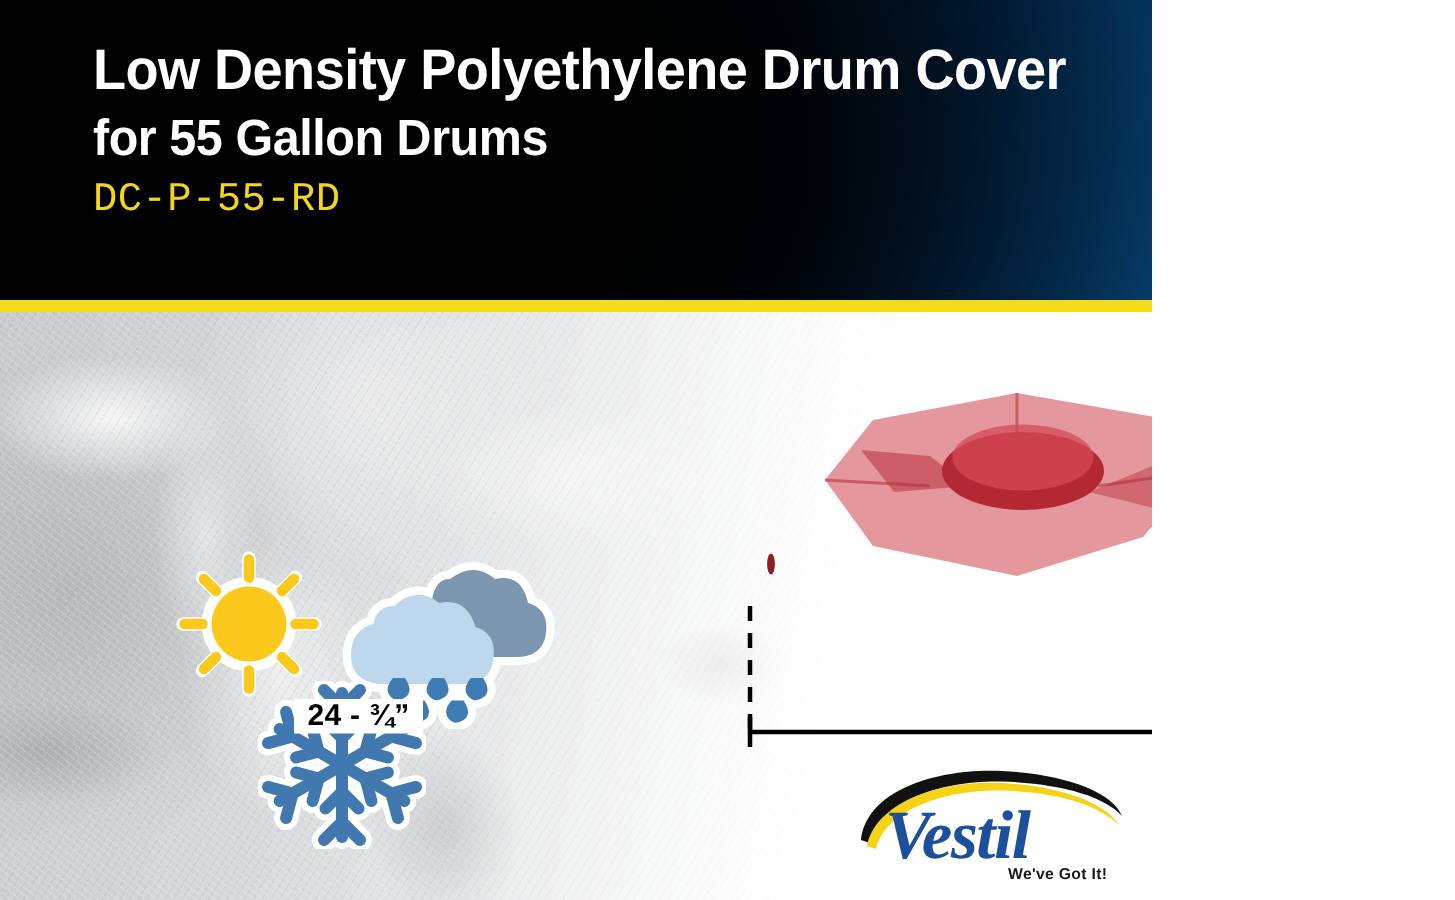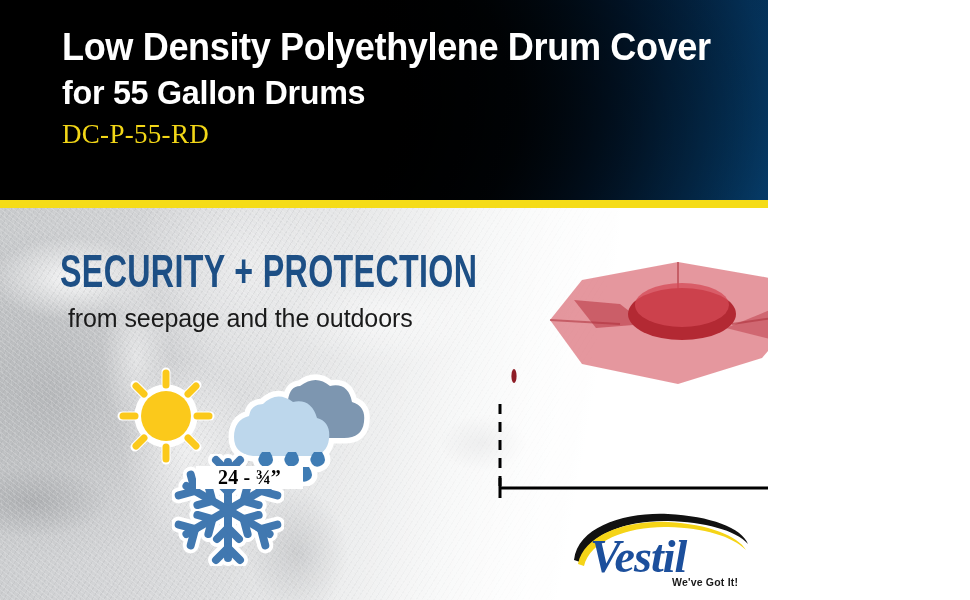--- a/index.html
+++ b/index.html
@@ -44,21 +44,21 @@
     font-weight: bold;
     font-size: 34px;
     line-height: 44px;
     letter-spacing: -0.3px;
     color: #ffffff;
     transform: scaleX(0.95);
     transform-origin: left center;
     white-space: nowrap;
   }
   .title-model {
-    font-family: Liberation Serif, serif;
+    font-family: Liberation Mono, monospace;
     font-weight: normal;
     font-size: 27px;
     line-height: 40px;
     letter-spacing: 0.3px;
     color: #f2d617;
     white-space: nowrap;
   }
 
   
   #yellow-bar {
@@ -146,28 +146,28 @@
 
   
   #product-area {
     position: absolute; left: 470px; top: 208px;
     width: 500px; height: 392px;
     z-index: 3;
   }
   #dim-label-h {
     position: absolute;
     left: 196px; top: 466px;
-    font-family: Liberation Serif, serif;
+    font-family: Liberation Sans, sans-serif;
     font-weight: bold;
     font-size: 20px;
     color: #000000;
     letter-spacing: 0.2px;
     z-index: 5;
     background: #ffffff;
-    padding: 0 22px;
+    padding: 0 9px;
     white-space: nowrap;
   }
   #dim-label-v {
     position: absolute;
     left: 893px; top: 323px;
     font-family: "Liberation Sans", sans-serif;
     font-weight: bold;
     font-size: 19px;
     color: #000000;
     letter-spacing: 0.2px;
@@ -197,24 +197,20 @@
     </div>
   </div>
 
   <div id="yellow-bar"></div>
 
   <div id="body-area">
     <div id="concrete"></div>
     <div id="concrete-grain"></div>
   </div>
 
-  <div id="headline-block">
-    <div class="headline-main">SECURITY + PROTECTION</div>
-    <div class="headline-sub">from seepage and the outdoors</div>
-  </div>
 
   <div id="weather-icons">
 
     <div class="wx" id="icon-sun">
       <svg width="108" height="108" viewBox="0 0 108 108">
         <g stroke="#ffffff" stroke-width="9" stroke-linecap="round" fill="none">
           <line x1="54" y1="10" x2="54" y2="24"></line>
           <line x1="54" y1="84" x2="54" y2="98"></line>
           <line x1="10" y1="54" x2="24" y2="54"></line>
           <line x1="84" y1="54" x2="98" y2="54"></line>

